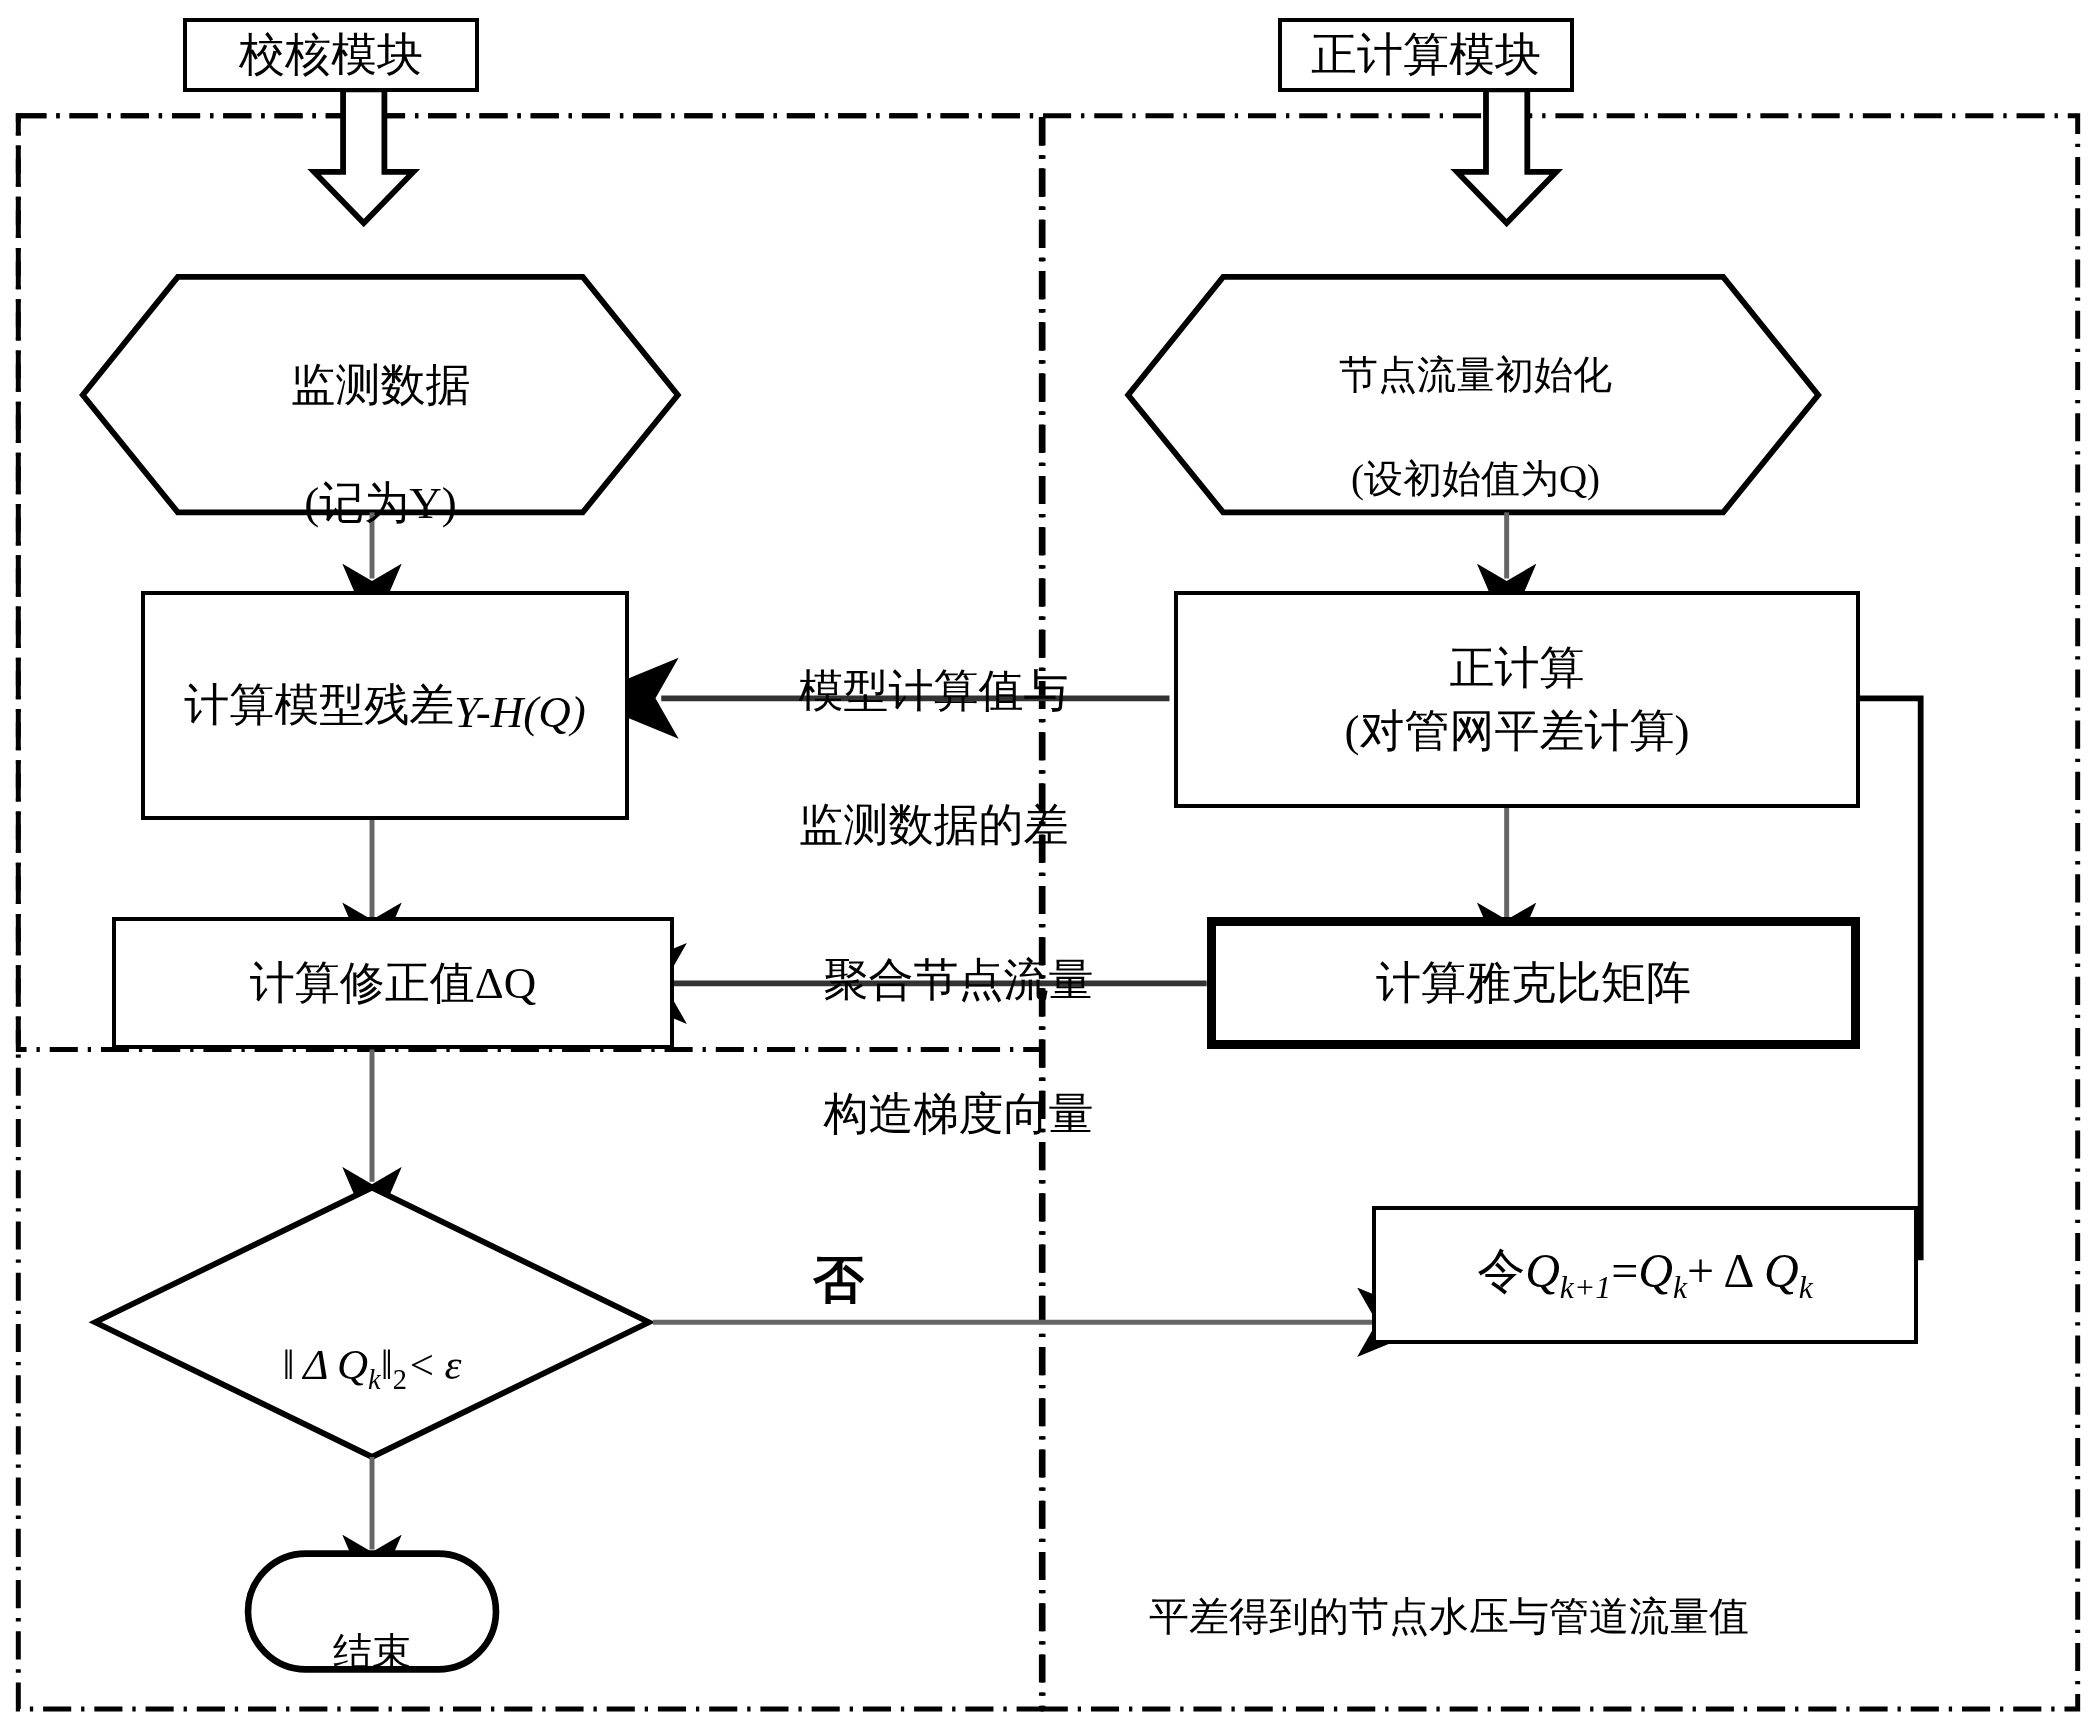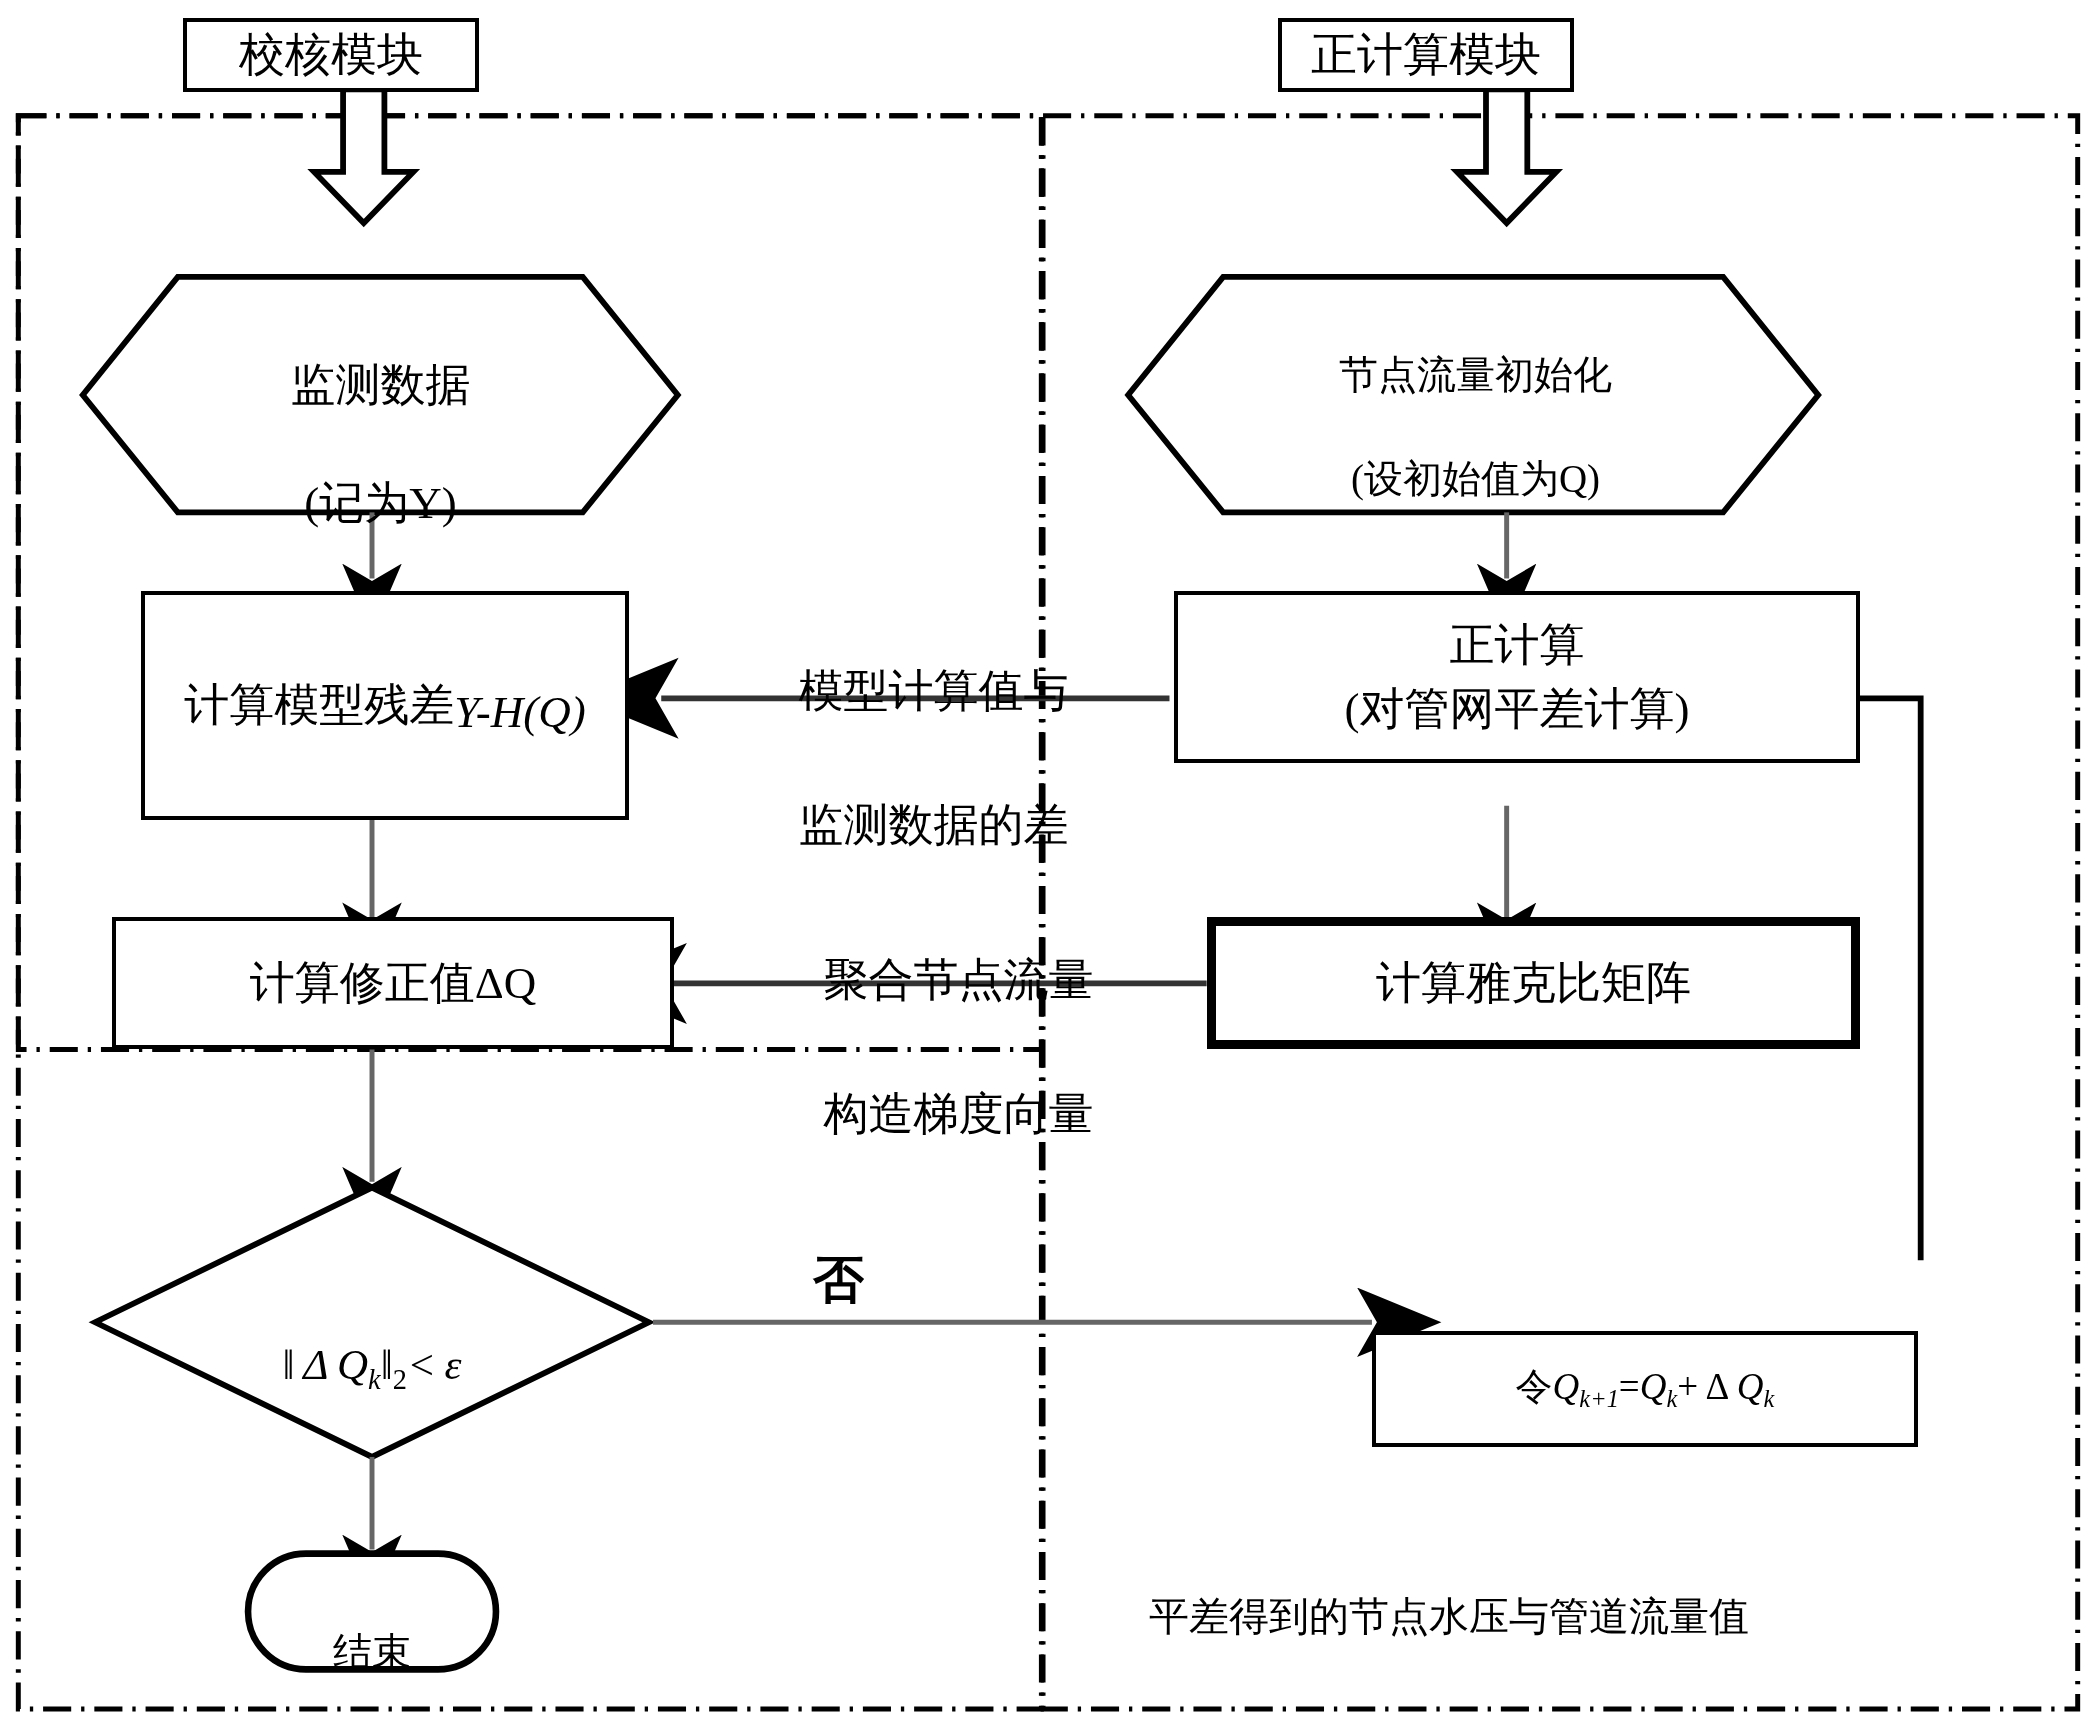--- a/index.html
+++ b/index.html
@@ -85,21 +85,21 @@
   <div class="lbl cn" style="left:1178px;top:306px;width:595px;font-size:39px;">
     <div>节点流量初始化</div>
     <div style="margin-top:11.6px">(设初始值为Q)</div>
   </div>
 
   <div class="node box cn" style="left:141px;top:591px;width:488px;height:229px;flex-direction:row;font-size:45px;">
     <span>计算模型残差</span>
     <span class="it" style="margin-top:13.2px;font-size:45px;">Y-H(Q)</span>
   </div>
 
-  <div class="node box cn" style="left:1174px;top:591px;width:686px;height:172px;flex-direction:column;font-size:45px;">
+  <div class="node box cn" style="left:1174px;top:591px;width:686px;height:217px;flex-direction:column;font-size:45px;">
     <span>正计算</span>
     <span style="margin-top:13.2px">(对管网平差计算)</span>
   </div>
 
   <div class="lbl cn" style="left:698px;top:612px;width:471px;font-size:45px;">
     <div>模型计算值与</div>
     <div style="margin-top:28px">监测数据的差</div>
   </div>
 
   <div class="node box cn" style="left:112px;top:917px;width:562px;height:132px;font-size:45px;">
@@ -117,21 +117,21 @@
 
   <div class="lbl" style="left:182px;top:1289px;width:380px;font-size:43px;">
     <span class="it">‖ Δ <i>Q</i><span class="sub">k</span>‖<span class="sub2">2</span>&lt; ε</span>
   </div>
 
   <div class="lbl cn stk" style="left:789px;top:1190px;width:99px;font-size:51px;">
     <span>否</span>
   </div>
 
 
-  <div class="node box" style="left:1372px;top:1331px;width:546px;height:116px;font-size:37px;">
+  <div class="node box" style="left:1372px;top:1206px;width:546px;height:138px;font-size:48px;">
     <span class="cn">令<i>Q</i><span class="sub">k+1</span>=<i>Q</i><span class="sub">k</span>+ Δ <i>Q</i><span class="sub">k</span></span>
   </div>
 
   <div class="lbl cn" style="left:248px;top:1583px;width:248px;font-size:39px;">
     <span>结束</span>
   </div>
 
   <div class="lbl cn" style="left:1149px;top:1533px;width:876px;font-size:40px;text-align:left;">
     <div style="margin-top:13.2px">平差得到的节点水压与管道流量值</div>
   </div>

